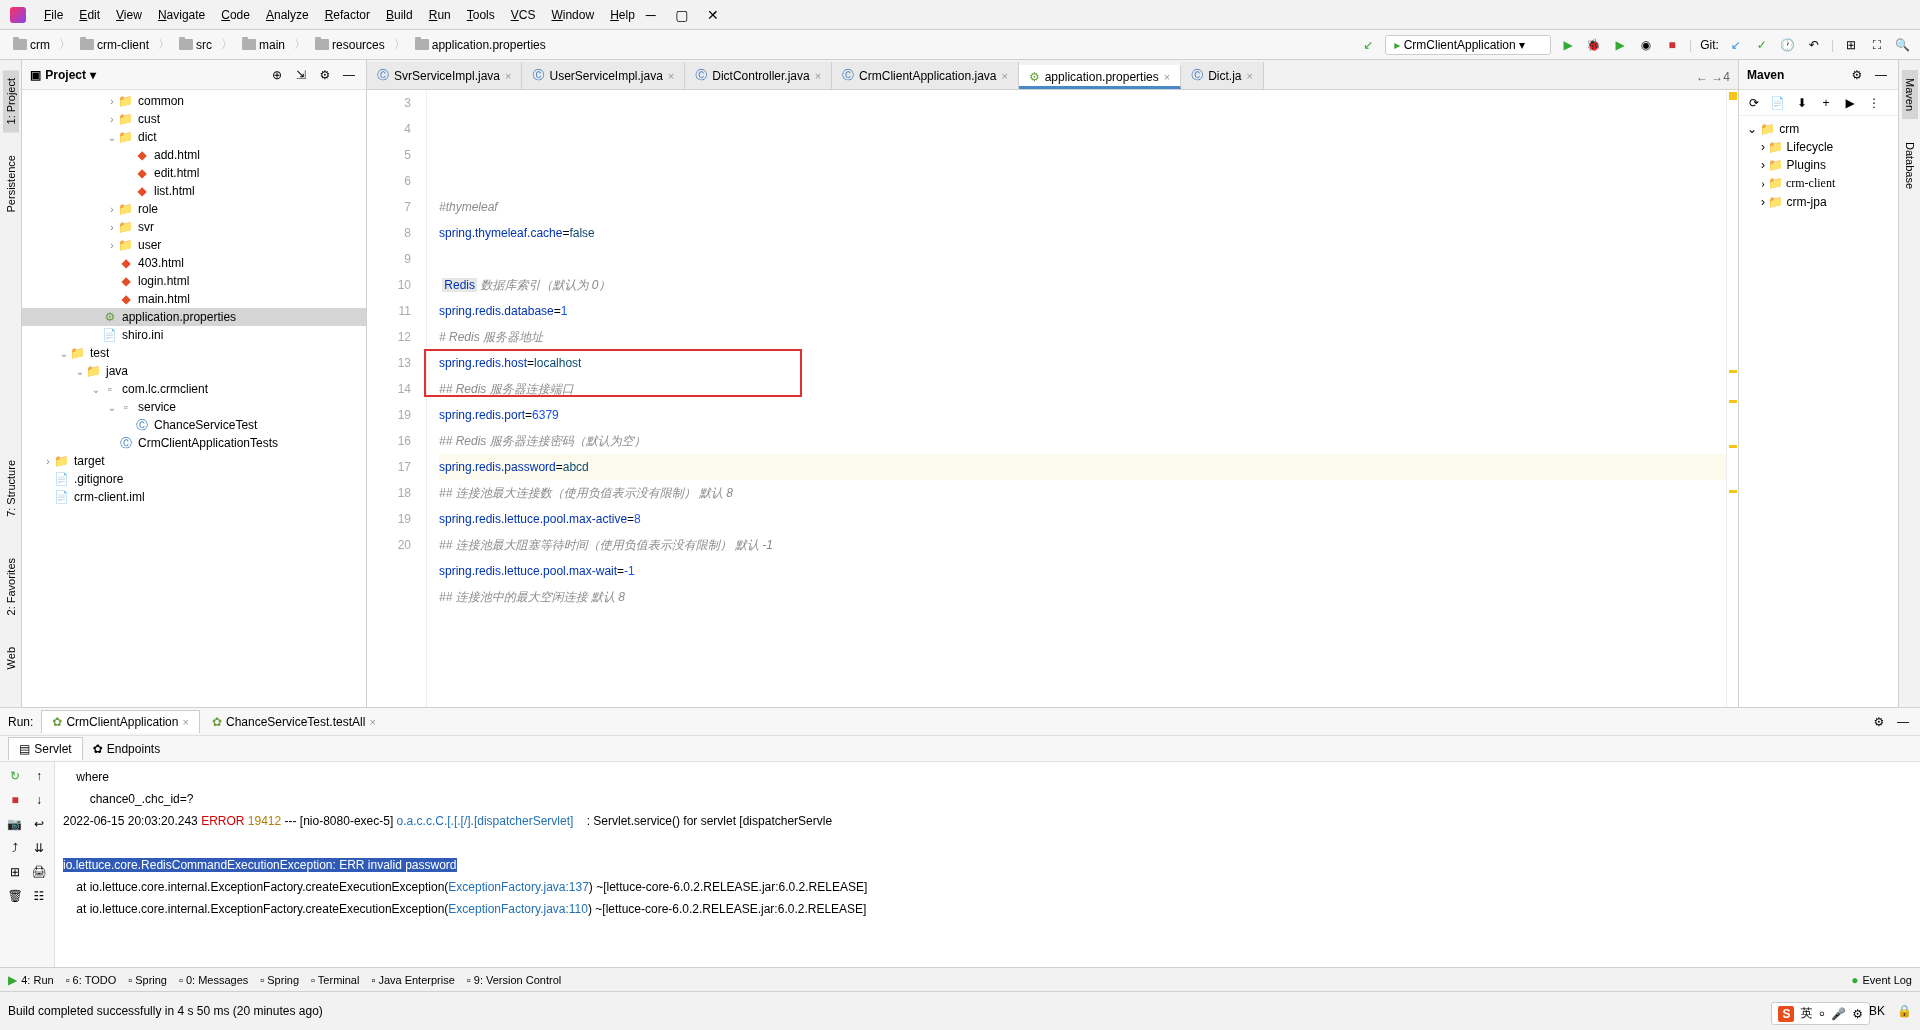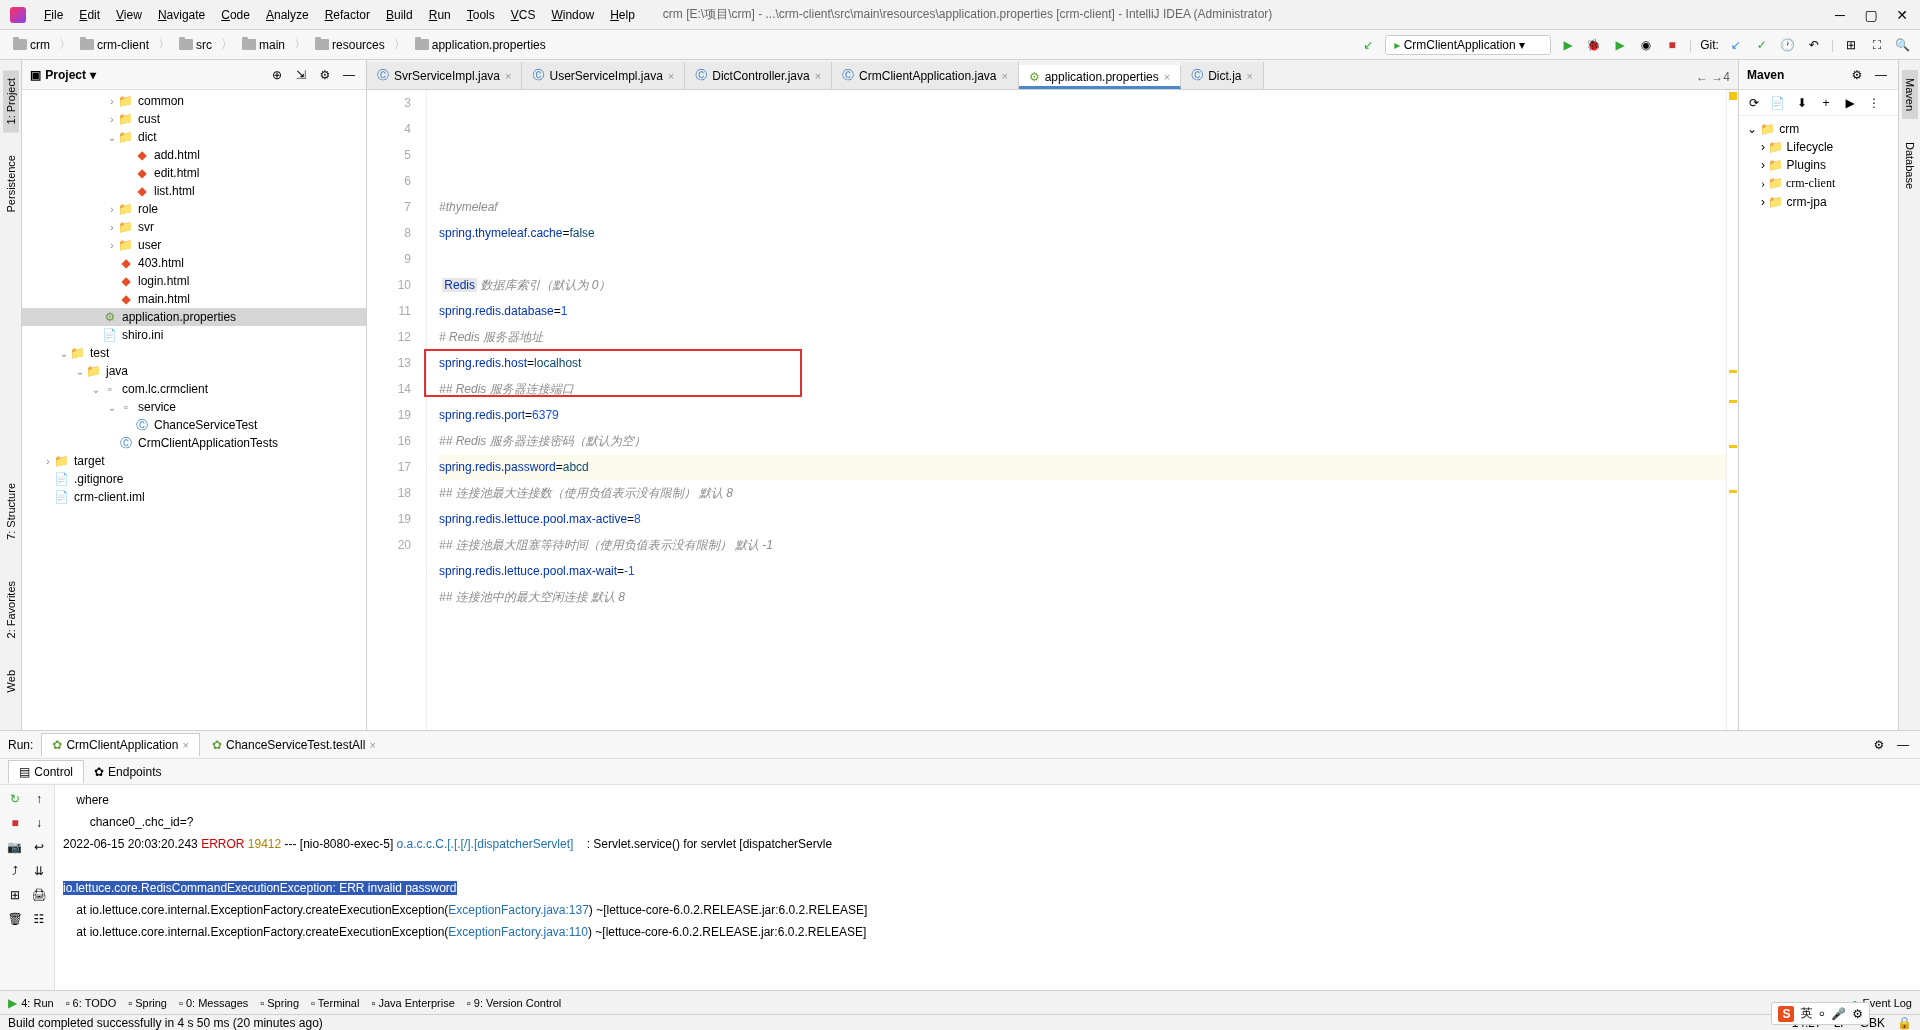--- a/index.html
+++ b/index.html
@@ -64,21 +64,21 @@
 .run-body{flex:1;display:flex;overflow:hidden}
 .run-toolbar{width:55px;background:#f7f7f7;border-right:1px solid #e0e0e0;display:flex;flex-direction:column;padding:4px;gap:4px}
 .run-toolbar-row{display:flex;gap:4px;justify-content:center}
 .rt-btn{width:20px;height:20px;display:flex;align-items:center;justify-content:center;cursor:pointer}
 .console{flex:1;overflow:auto;font-family:"JetBrains Mono","Consolas",monospace;font-size:14px;line-height:22px;padding:4px 8px;white-space:pre}
 .con-error{color:#cf0000}
 .con-link{color:#2470b3}
 .con-hl{background:#2f5bb7;color:#fff}
 .bottom-bar{height:24px;background:#f2f2f2;border-top:1px solid #d0d0d0;display:flex;align-items:center;padding:0 8px;gap:12px}
 .bb-item{display:flex;align-items:center;gap:4px;cursor:pointer;font-size:11px}
-.status-bar{height:16px;background:#f2f2f2;border-top:1px solid #d0d0d0;display:flex;align-items:center;padding:0 8px}
+.status-bar{height:39px;background:#f2f2f2;border-top:1px solid #d0d0d0;display:flex;align-items:center;padding:0 8px}
 .status-right{margin-left:auto;display:flex;gap:12px;align-items:center}
 .ime-bar{position:absolute;right:50px;bottom:5px;display:flex;gap:6px;align-items:center;background:#fff;border:1px solid #ccc;padding:2px 6px;border-radius:3px}
 </style>
 </head>
 <body>
 
 <div class="title-bar">
   <div class="logo"></div>
   <div style="display:flex" id="menus">
       <div class="menu-item"><u>F</u>ile</div>
@@ -88,21 +88,20 @@
       <div class="menu-item"><u>C</u>ode</div>
       <div class="menu-item"><u>A</u>nalyze</div>
       <div class="menu-item"><u>R</u>efactor</div>
       <div class="menu-item"><u>B</u>uild</div>
       <div class="menu-item"><u>R</u>un</div>
       <div class="menu-item"><u>T</u>ools</div>
       <div class="menu-item"><u>V</u>CS</div>
       <div class="menu-item"><u>W</u>indow</div>
       <div class="menu-item"><u>H</u>elp</div>
     </div>
-  <div class="title-text">crm [E:\项目\crm] - ...\crm-client\src\main\resources\application.properties [crm-client] - IntelliJ IDEA (Administrator)</div>
   <div class="win-controls">
     <div class="win-btn">─</div>
     <div class="win-btn">▢</div>
     <div class="win-btn">✕</div>
   </div>
 </div>
 
 <div class="toolbar">
   <div class="breadcrumb" id="breadcrumb">
       <span class="bc-item"><span class="folder-ico"></span>crm</span>
@@ -293,21 +292,21 @@
     <div class="run-tabs" id="runtabs">
         <div class="run-tab active"><span style="color:#6a9e3e">✿</span> CrmClientApplication <span class="ed-close">×</span></div>
         <div class="run-tab"><span style="color:#6a9e3e">✿</span> ChanceServiceTest.testAll <span class="ed-close">×</span></div>
       </div>
     <div class="panel-tools" style="margin-left:auto">
       <span class="tb-btn">⚙</span>
       <span class="tb-btn">—</span>
     </div>
   </div>
   <div class="run-subheader">
-    <span class="run-tab active">▤ <span>Control</span></span>
+    <span class="run-tab active">▤ <span>Servlet</span></span>
     <span class="run-tab">✿ <span>Endpoints</span></span>
   </div>
   <div class="run-body">
     <div class="run-toolbar">
       <div class="run-toolbar-row">
           <span class="rt-btn" style="color:#3a3">↻</span>
           <span class="rt-btn">↑</span>
         </div>
       <div class="run-toolbar-row">
           <span class="rt-btn" style="color:#c33">■</span>

